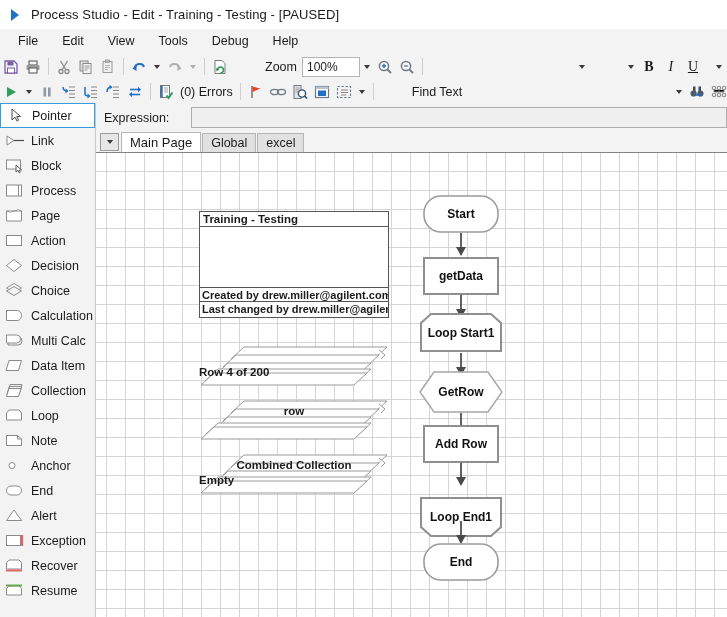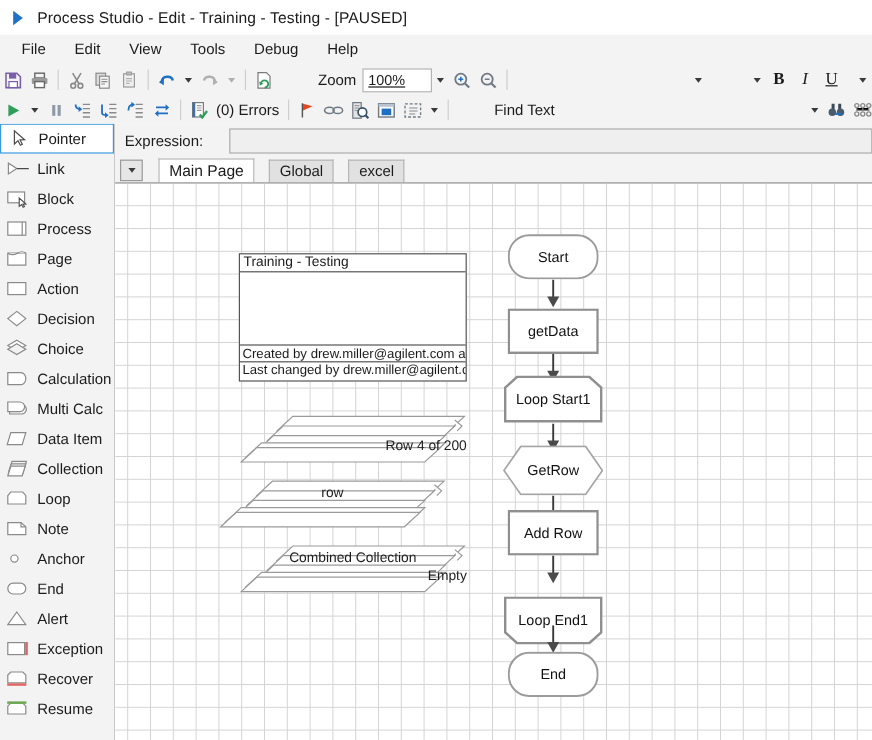--- a/index.html
+++ b/index.html
@@ -24,21 +24,21 @@
 
   
   .toolbar{height:27px;background:#f3f3f3;display:flex;align-items:center;flex:0 0 auto;position:relative;}
   .toolbar.row2{height:23px;}
   .tb-btn{width:22px;height:22px;display:flex;align-items:center;justify-content:center;flex:0 0 auto;cursor:default;}
   .tb-btn.small{width:14px;}
   .sep{width:1px;height:17px;background:#cfcfcf;margin:0 4px;flex:0 0 auto;}
   .tb-label{font-size:12.5px;padding:0 5px;white-space:nowrap;color:#1b1b1b;margin-left:29px;}
   .combo{height:18px;border:1px solid #b4b4b4;background:#fff;display:flex;align-items:center;
          font-size:12px;flex:0 0 auto;position:relative;}
-  .combo .val{padding:0 4px;white-space:nowrap;text-decoration:underline;}
+  .combo .val{padding:0 4px;white-space:nowrap;}
   .arrow-dn{width:0;height:0;border-left:3.5px solid transparent;border-right:3.5px solid transparent;
             border-top:4px solid #3a3a3a;}
   .flatcombo{height:20px;display:flex;align-items:center;flex:0 0 auto;background:#f3f3f3;}
   .err-text{font-size:12.5px;color:#1b1b1b;white-space:nowrap;padding:0 3px;}
 
   
   .body{flex:1 1 auto;display:flex;min-height:0;}
 
   
   .toolbox{width:95px;flex:0 0 95px;background:#f3f3f3;border-right:1px solid #c8c8c8;
@@ -48,54 +48,55 @@
   .tool-ico{width:22px;height:17px;flex:0 0 22px;position:relative;margin-right:4px;}
   .tool-ico svg{display:block;}
   .tool-lbl{font-size:12.5px;color:#1b1b1b;white-space:nowrap;}
 
   
   .right{flex:1 1 auto;display:flex;flex-direction:column;min-width:0;background:#f3f3f3;}
   .exprbar{height:29px;display:flex;align-items:center;flex:0 0 auto;padding-left:8px;}
   .expr-lbl{font-size:12.5px;margin-right:22px;white-space:nowrap;}
   .expr-input{flex:1 1 auto;height:19px;background:#efefef;border:1px solid #adadad;margin-right:0px;}
 
-  .tabbar{height:20px;display:flex;align-items:flex-end;flex:0 0 auto;padding-left:4px;gap:11px;}
+  .tabbar{height:20px;display:flex;align-items:flex-end;flex:0 0 auto;padding-left:4px;}
   .tab-drop{width:17px;height:16px;border:1px solid #9a9a9a;background:#e6e6e6;
             display:flex;align-items:center;justify-content:center;margin-right:2px;margin-bottom:1px;}
   .tab{height:18px;padding:0 8px;display:flex;align-items:center;font-size:12.5px;
        background:#e1e1e1;border:1px solid #b6b6b6;border-bottom:none;margin-right:1px;color:#1b1b1b;}
   .tab.active{background:#ffffff;height:19px;font-size:13px;border-color:#b6b6b6;}
   .tabfill{flex:1 1 auto;height:1px;}
 
   
   .canvas-wrap{flex:1 1 auto;position:relative;min-height:0;background:#fff;border-top:1px solid #828282;overflow:hidden;}
   .canvas{position:absolute;inset:0;
      background-color:#ffffff;
      background-image:
         linear-gradient(to right, #d4d4d4 1px, transparent 1px),
         linear-gradient(to bottom, #d4d4d4 1px, transparent 1px);
      background-size:19px 19px;
      background-position:-9px -1px;
+     font-weight:bold;
   }
   .node{position:absolute;}
   .node-lbl{position:absolute;left:0;right:0;text-align:center;font-size:12px;color:#111;
             white-space:nowrap;pointer-events:none;}
 
   
   .note{position:absolute;border:1px solid #555;background:#fff;box-sizing:border-box;}
   .note-title{height:15px;border-bottom:1px solid #555;font-size:11.5px;padding:1px 3px 0 3px;
               box-sizing:border-box;white-space:nowrap;}
   .note-foot{height:14px;border-top:1px solid #555;font-size:11px;padding:0px 2px;box-sizing:border-box;
              white-space:nowrap;overflow:hidden;display:flex;align-items:center;}
 
   
   .coll{position:absolute;}
   .coll svg{display:block;}
   .coll-t1{position:absolute;left:0;right:0;text-align:center;font-size:11.5px;white-space:nowrap;}
-  .coll-t2{position:absolute;left:0;right:0;text-align:right;font-size:11.5px;white-space:nowrap;}
+  .coll-t2{position:absolute;left:0;right:0;text-align:left;font-size:11.5px;white-space:nowrap;}
 
   .conn{position:absolute;}
   .conn svg{display:block;}
 </style>
 </head>
 <body>
 
 <div class="app">
 
   <div class="titlebar">
@@ -581,21 +582,21 @@
               <path d="M32 14 L45 2 L188 2 L175 14 Z" fill="#fff" stroke="#9a9a9a" stroke-width="1"></path>
               <path d="M180 5 L186 10 L182 14" fill="#fff" stroke="#9a9a9a" stroke-width="1"></path>
               <path d="M24 22 L37 10 L180 10 L167 22 Z" fill="#fff" stroke="#9a9a9a" stroke-width="1"></path>
               <path d="M16 30 L29 18 L172 18 L159 30 Z" fill="#fff" stroke="#9a9a9a" stroke-width="1"></path>
               <path d="M6 36 L19 24 L172 24 L159 36 Z" fill="#fff" stroke="#9a9a9a" stroke-width="1"></path>
               <path d="M2 40 L15 28 L168 28 L155 40 Z" fill="#fff" stroke="#9a9a9a" stroke-width="1"></path>
             </svg>
             <span class="coll-t2" style="top:21px">Row 4 of 200</span>
           </div>
 
-          <div class="coll" style="left:86px;top:246px;width:190px;height:46px">
+          <div class="coll" style="left:103px;top:246px;width:190px;height:46px">
             <svg width="190" height="46" viewBox="0 0 190 46">
               <path d="M32 14 L45 2 L188 2 L175 14 Z" fill="#fff" stroke="#9a9a9a" stroke-width="1"></path>
               <path d="M180 5 L186 10 L182 14" fill="#fff" stroke="#9a9a9a" stroke-width="1"></path>
               <path d="M24 22 L37 10 L180 10 L167 22 Z" fill="#fff" stroke="#9a9a9a" stroke-width="1"></path>
               <path d="M16 30 L29 18 L172 18 L159 30 Z" fill="#fff" stroke="#9a9a9a" stroke-width="1"></path>
               <path d="M6 36 L19 24 L172 24 L159 36 Z" fill="#fff" stroke="#9a9a9a" stroke-width="1"></path>
               <path d="M2 40 L15 28 L168 28 L155 40 Z" fill="#fff" stroke="#9a9a9a" stroke-width="1"></path>
             </svg>
             <span class="coll-t1" style="top:6px">row</span>
           </div>

